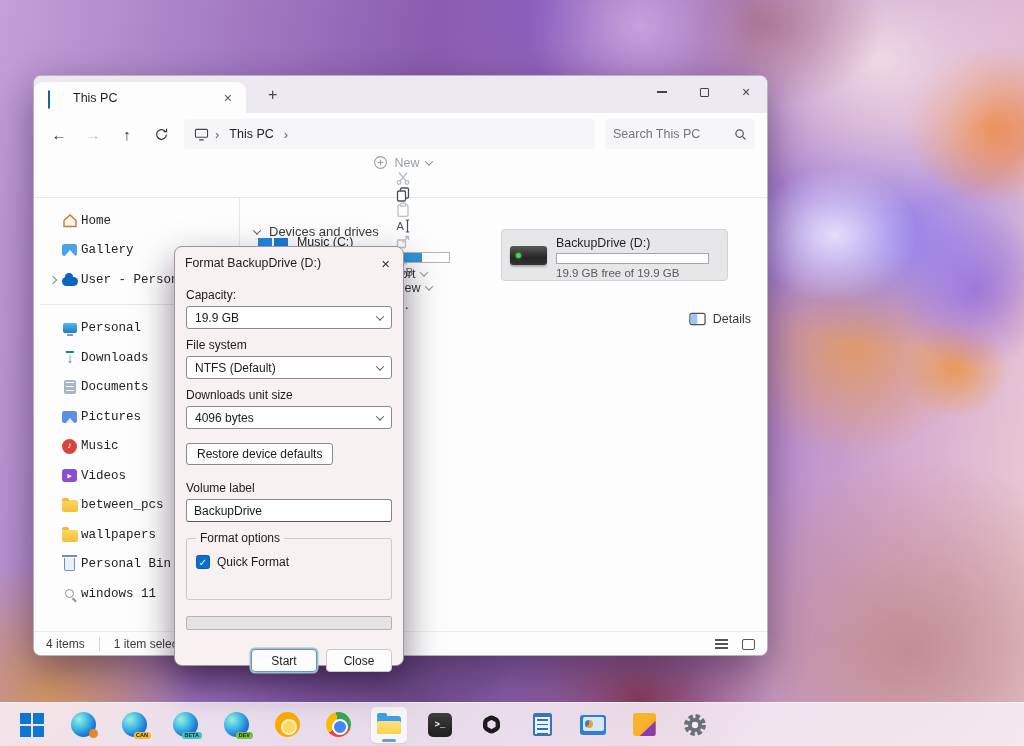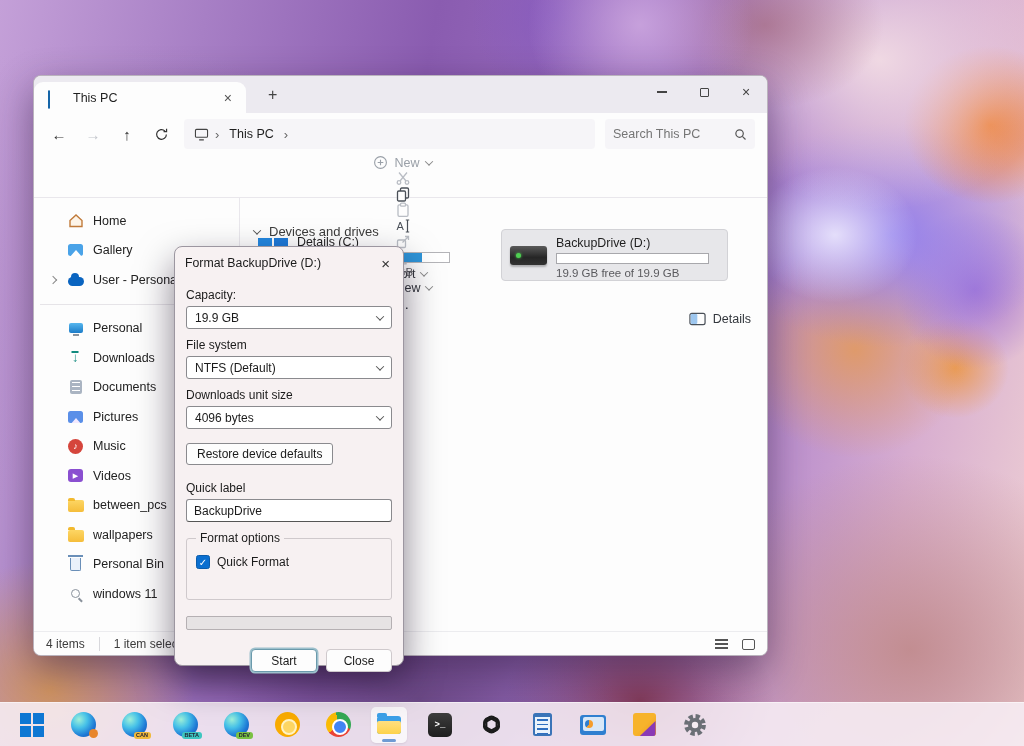--- a/index.html
+++ b/index.html
@@ -75,21 +75,21 @@
   .tb-more { font-size:15px; color:#33373d; letter-spacing:1px; padding:0 10px; }
   .tb-details { margin-left:auto; display:flex; align-items:center; gap:7px; font-size:12.5px; color:#33373d; padding:0 6px; }
   .chev { width:6px; height:6px; border-right:1.4px solid #888; border-bottom:1.4px solid #888;
     transform:rotate(45deg) translate(-1px,-1px); display:inline-block; }
   .chev.right { transform:rotate(-45deg); }
   .sort-glyph { font-size:13px; color:#33373d; letter-spacing:-2px; }
 
   
   .win-body { display:flex; height:433px; background:#fdfdfd; }
   .sidebar { width:205px; padding-top:8px; position:relative; }
-  .side-item { height:29.5px; display:flex; align-items:center; padding-left:14px; gap:9px; border-radius:4px; }
+  .side-item { height:29.5px; display:flex; align-items:center; padding-left:14px; gap:3px; border-radius:4px;font-family:Liberation Mono, monospace; }
   .side-item .chev-slot { width:10px; display:flex; justify-content:center; }
   .side-item .s-icon { width:17px; height:17px; display:flex; align-items:center; justify-content:center; }
   .side-item .s-label { font-size:12.5px; color:#222; }
   .side-divider { height:1px; background:#e6e4e8; margin:9px 6px 9px 6px; }
   .vsep { width:1px; background:#e9e7ec; }
   .content { flex:1; position:relative; }
   .section-head { position:absolute; left:14px; top:26px; display:flex; align-items:center; gap:9px;
     font-size:13px; color:#3c3c3c; }
   .tile { position:absolute; top:31px; height:52px; display:flex; align-items:flex-start; padding:6px 8px; gap:9px; border-radius:4px; }
   .tile.selected { background:#e7e7ea; border:1px solid #d2d2d6; }
@@ -459,21 +459,21 @@
         </div>
 
         <div class="tile" style="left:10px; width:246px;">
           <span class="winflag">
               <div></div>
               <div></div>
               <div></div>
               <div></div>
             </span>
           <span class="tile-info">
-            <span class="tile-name">Details (C:)</span>
+            <span class="tile-name">Music (C:)</span>
             <span class="cap-bar">
                 <span class="cap-fill" style="display: block; width: 82%;"></span>
               </span>
             <span class="tile-free" style="padding-left:90px;">2 GB</span>
           </span>
         </div>
 
         <div class="tile selected" style="left:261px; width:227px;">
           <span class="hdd"></span>
           <span class="tile-info">
@@ -521,21 +521,21 @@
       </div>
 
       <div class="dlg-label">Downloads unit size</div>
       <div class="dlg-select">
         <span>4096 bytes</span>
         <span class="chev"></span>
       </div>
 
       <span class="dlg-btn">Restore device defaults</span>
 
-      <div class="dlg-label" style="margin-top:16px;">Quick label</div>
+      <div class="dlg-label" style="margin-top:16px;">Volume label</div>
       <input class="dlg-input" value="BackupDrive" style="">
 
       <div class="groupbox">
         <span class="group-label">Format options</span>
         <div class="chk-row">
           <span class="checkbox">✓</span>
           <span>Quick Format</span>
         </div>
       </div>
 

